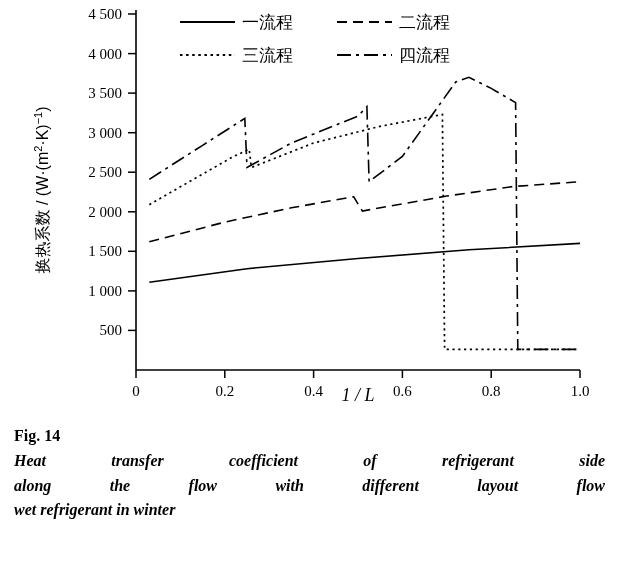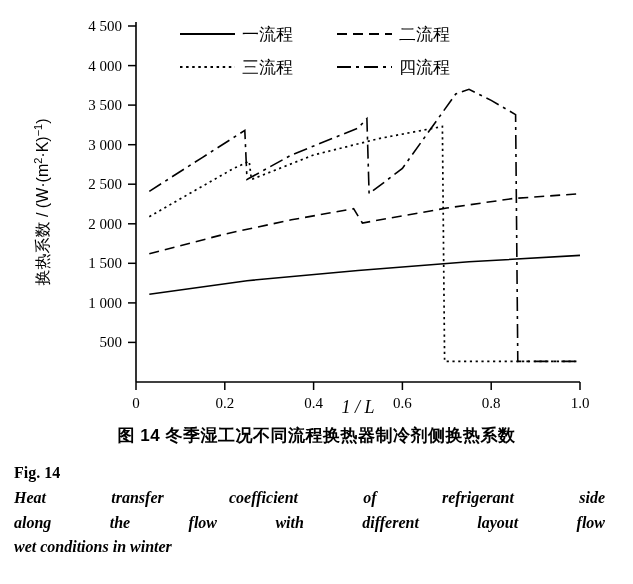--- a/index.html
+++ b/index.html
@@ -16,21 +16,21 @@
   }
   #root {
     position: relative;
     width: 633px;
     height: 584px;
   }
   
   #figure {
     position: absolute;
     left: 0;
-    top: 12px;
+    top: 0;
     width: 633px;
     height: 410px;
   }
   #plot-svg {
     position: absolute;
     left: 0;
     top: 0;
   }
   
   #caption {
@@ -153,24 +153,23 @@
 
       <g>
         <text transform="translate(48,190) rotate(-90)" text-anchor="middle" font-family="Liberation Sans, sans-serif" font-size="16">换热系数 / (W·(m<tspan baseline-shift="super" font-size="11">2</tspan>·K)<tspan baseline-shift="super" font-size="11">−1</tspan>)</text>
       </g>
 
       <text x="358" y="401" text-anchor="middle" font-family="Liberation Serif, serif" font-size="18" font-style="italic">1 / L</text>
     </svg>
   </div>
 
   <div id="caption">
-    <div class="cap-cn">图 14  冬季湿工况不同流程换热器制冷剂侧换热系数</div>
     <div class="cap-en">
       <div class="cap-en-label">Fig. 14</div>
       <div class="cap-en-lines">
         <div class="cap-en-line">Heat transfer coefficient of refrigerant side</div>
         <div class="cap-en-line">along the flow with different layout flow</div>
-        <div class="cap-en-line last">wet conditions in winter</div>
+        <div class="cap-en-line last">wet refrigerant in winter</div>
       </div>
     </div>
   </div>
 
 </div>
 
 </body></html>

